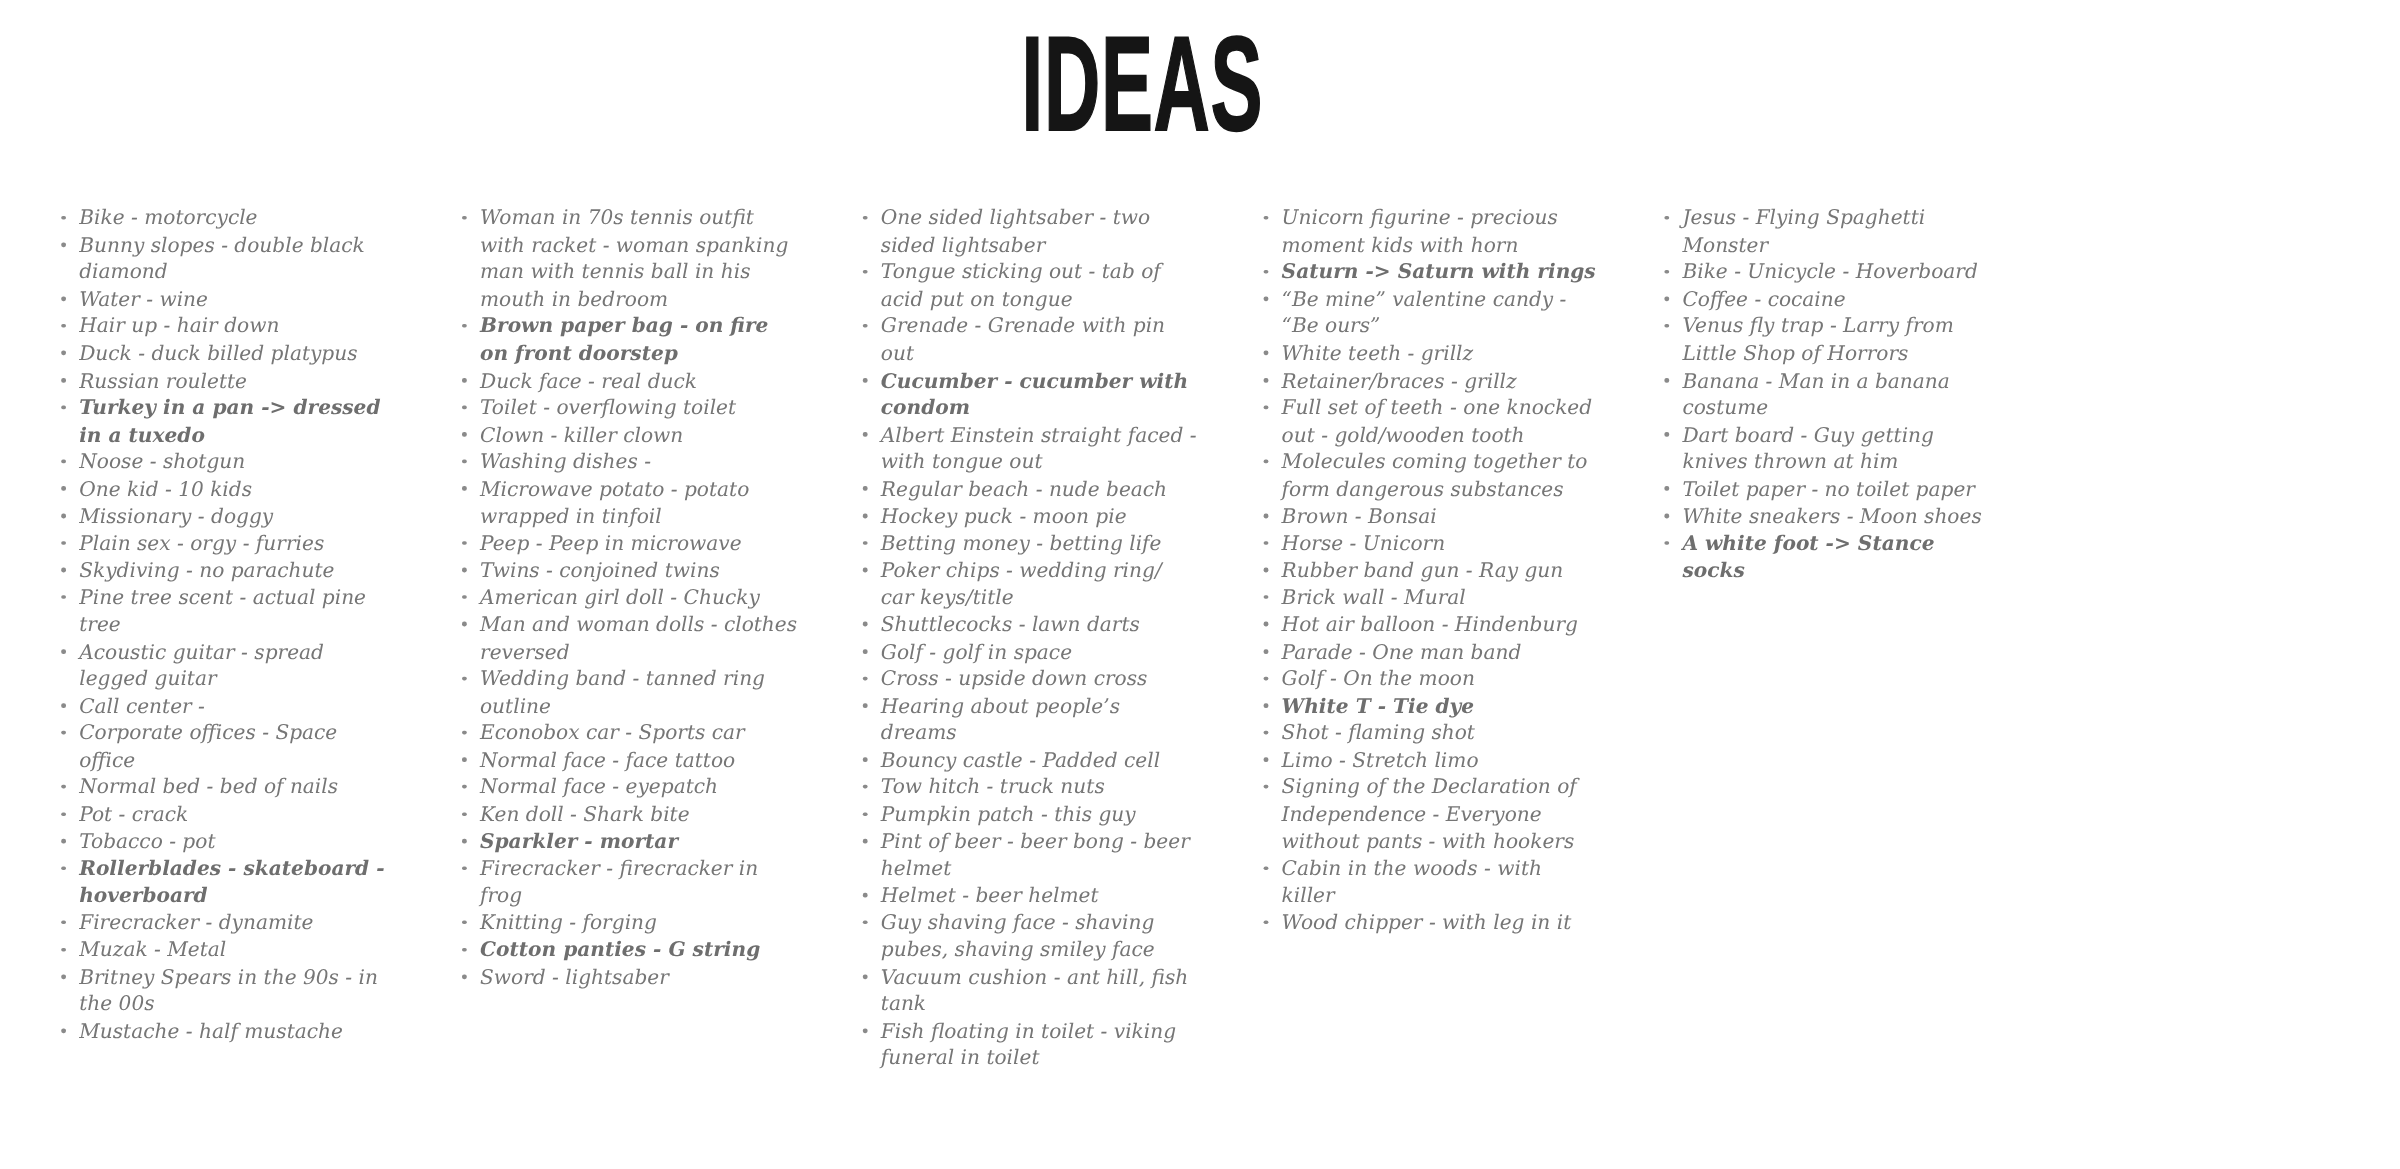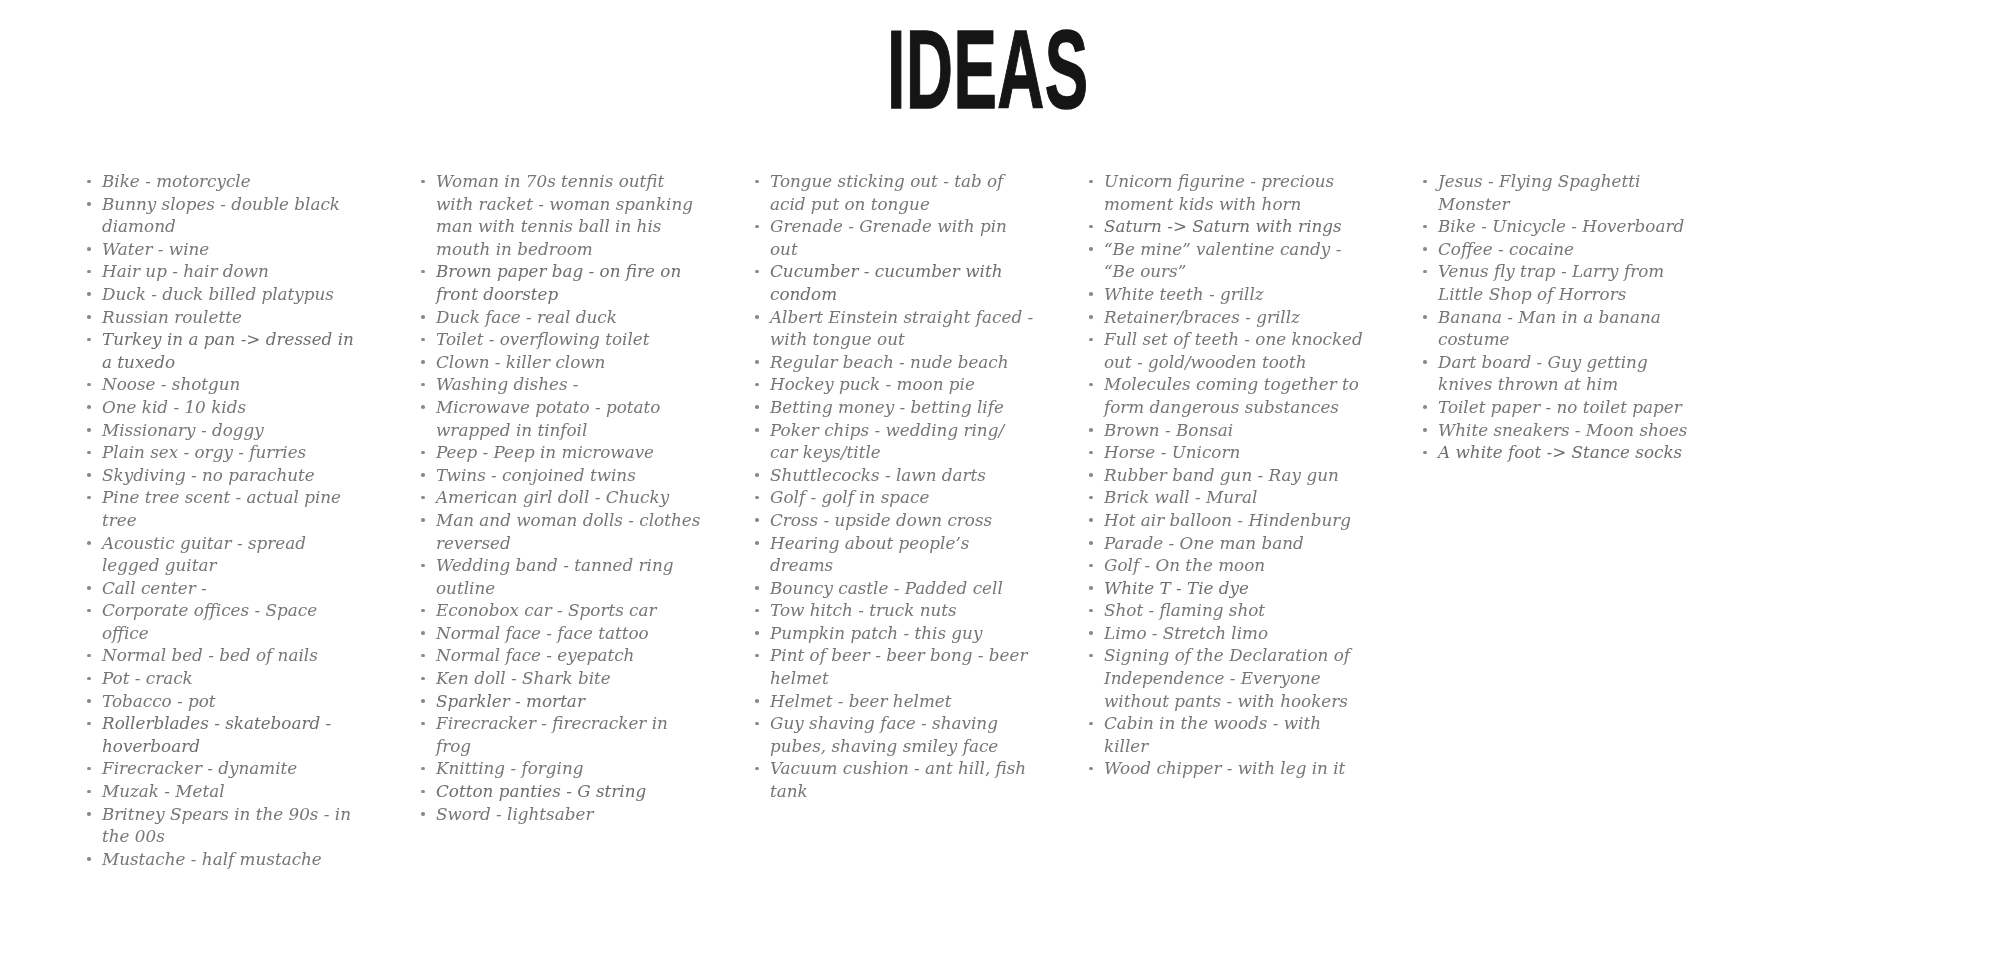--- a/index.html
+++ b/index.html
@@ -3,21 +3,20 @@
 <meta charset="utf-8">
 <style>
   html, body { margin: 0; padding: 0; background: #ffffff; }
   .page {
     position: relative;
     width: 1904px;
     height: 974px;
     background: var(--bg-color, #ffffff);
     overflow: hidden;
     font-family: "DejaVu Serif", serif;
-    margin-left: 36px;
   }
   .title {
     position: absolute;
     top: 8px;
     left: 0;
     width: 100%;
     text-align: center;
     font-family: "Liberation Sans", sans-serif;
     font-weight: 700;
     font-size: 112px;
@@ -52,21 +51,21 @@
     content: "";
     position: absolute;
     left: 6px;
     top: 9.5px;
     width: 3.5px;
     height: 3.5px;
     border-radius: 50%;
     background: var(--bullet-color, #8a8a8a);
   }
   ul.col li.bold {
-    font-weight: 400;
+    font-weight: 700;
     color: var(--bold-color, #6e6e6e);
   }
 </style>
 </head>
 <body>
 
 <div class="page" style="--bg-color: #ffffff; --title-color: #151515; --text-color: #767676; --bold-color: #6e6e6e; --bullet-color: #8a8a8a;">
   <div class="title">IDEAS</div>
   <div class="columns" id="columns">
       <ul class="col">
@@ -112,39 +111,41 @@
         <li class="item"><span>Normal face - face tattoo</span></li>
         <li class="item"><span>Normal face - eyepatch</span></li>
         <li class="item"><span>Ken doll - Shark bite</span></li>
         <li class="item bold"><span>Sparkler - mortar</span></li>
         <li class="item"><span>Firecracker - firecracker in frog</span></li>
         <li class="item"><span>Knitting - forging</span></li>
         <li class="item bold"><span>Cotton panties - G string</span></li>
         <li class="item"><span>Sword - lightsaber</span></li>
       </ul>
       <ul class="col">
+        <li class="item"><span>One sided lightsaber - two sided lightsaber</span></li>
         <li class="item"><span>Tongue sticking out - tab of acid put on tongue</span></li>
         <li class="item"><span>Grenade - Grenade with pin out</span></li>
         <li class="item bold"><span>Cucumber - cucumber with condom</span></li>
         <li class="item"><span>Albert Einstein straight faced - with tongue out</span></li>
         <li class="item"><span>Regular beach - nude beach</span></li>
         <li class="item"><span>Hockey puck - moon pie</span></li>
         <li class="item"><span>Betting money - betting life</span></li>
         <li class="item"><span>Poker chips - wedding ring/ car keys/title</span></li>
         <li class="item"><span>Shuttlecocks - lawn darts</span></li>
         <li class="item"><span>Golf - golf in space</span></li>
         <li class="item"><span>Cross - upside down cross</span></li>
         <li class="item"><span>Hearing about people’s dreams</span></li>
         <li class="item"><span>Bouncy castle - Padded cell</span></li>
         <li class="item"><span>Tow hitch - truck nuts</span></li>
         <li class="item"><span>Pumpkin patch - this guy</span></li>
         <li class="item"><span>Pint of beer - beer bong - beer helmet</span></li>
         <li class="item"><span>Helmet - beer helmet</span></li>
         <li class="item"><span>Guy shaving face - shaving pubes, shaving smiley face</span></li>
         <li class="item"><span>Vacuum cushion - ant hill, fish tank</span></li>
+        <li class="item"><span>Fish floating in toilet - viking funeral in toilet</span></li>
       </ul>
       <ul class="col">
         <li class="item"><span>Unicorn figurine - precious moment kids with horn</span></li>
         <li class="item bold"><span>Saturn -&gt; Saturn with rings</span></li>
         <li class="item"><span>“Be mine” valentine candy - “Be ours”</span></li>
         <li class="item"><span>White teeth - grillz</span></li>
         <li class="item"><span>Retainer/braces - grillz</span></li>
         <li class="item"><span>Full set of teeth - one knocked out - gold/wooden tooth</span></li>
         <li class="item"><span>Molecules coming together to form dangerous substances</span></li>
         <li class="item"><span>Brown - Bonsai</span></li>

